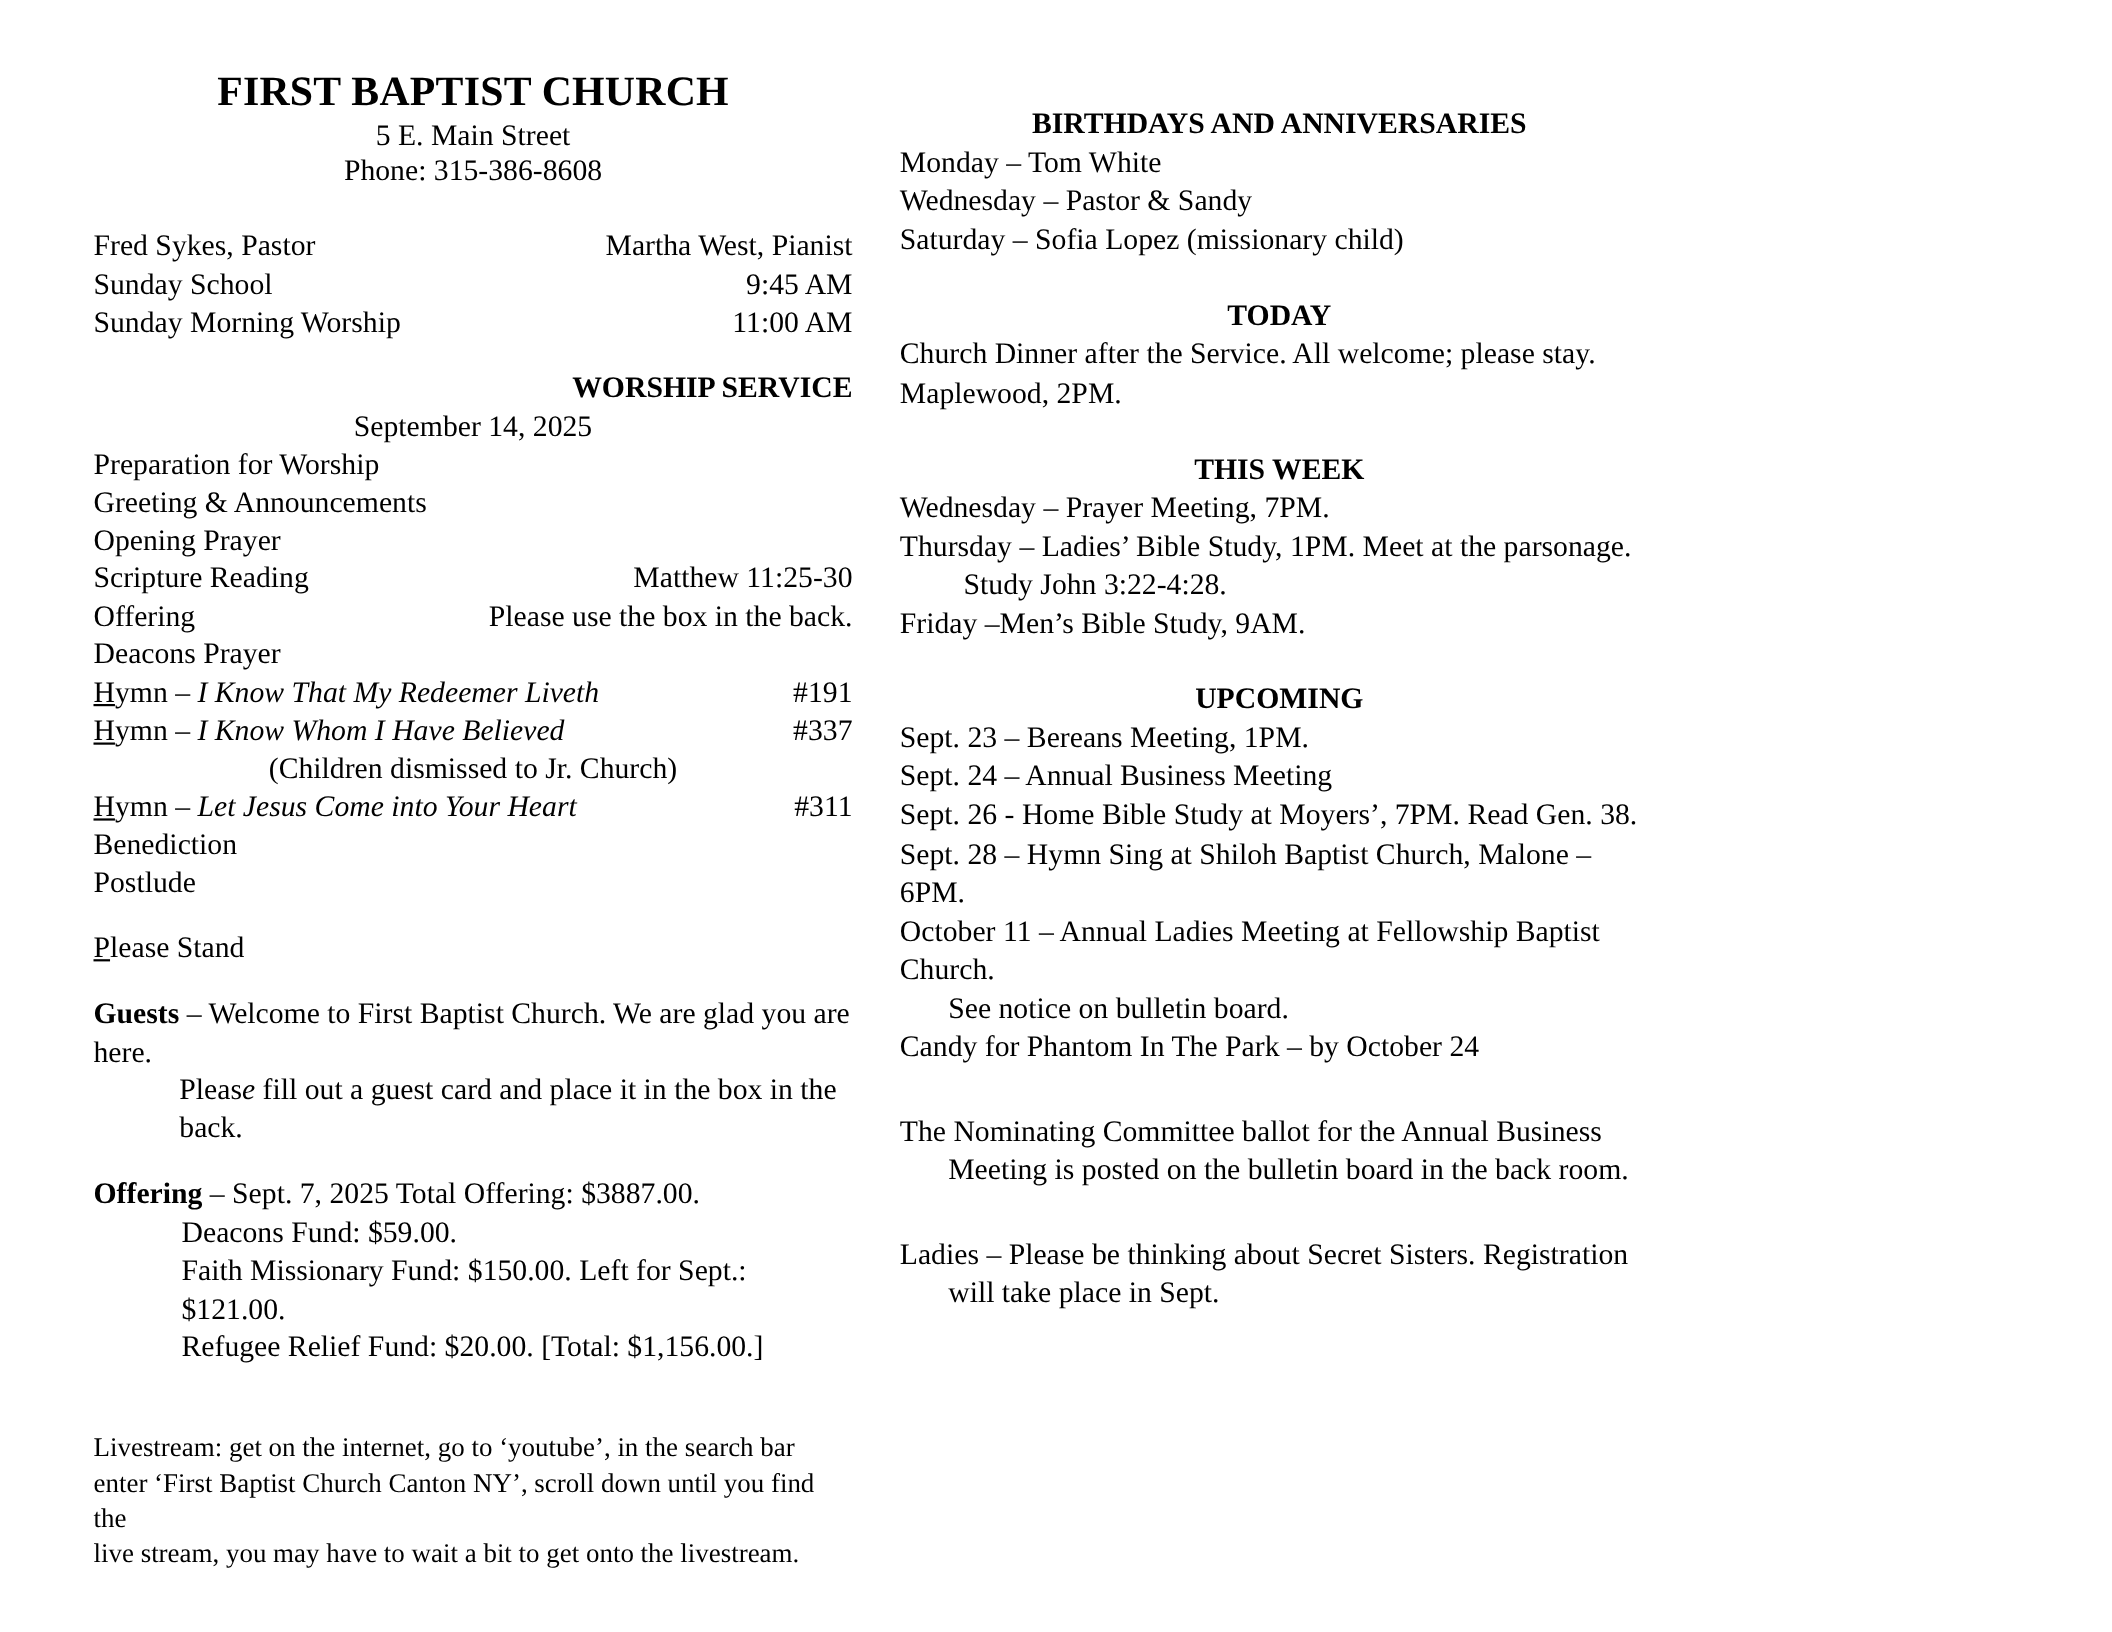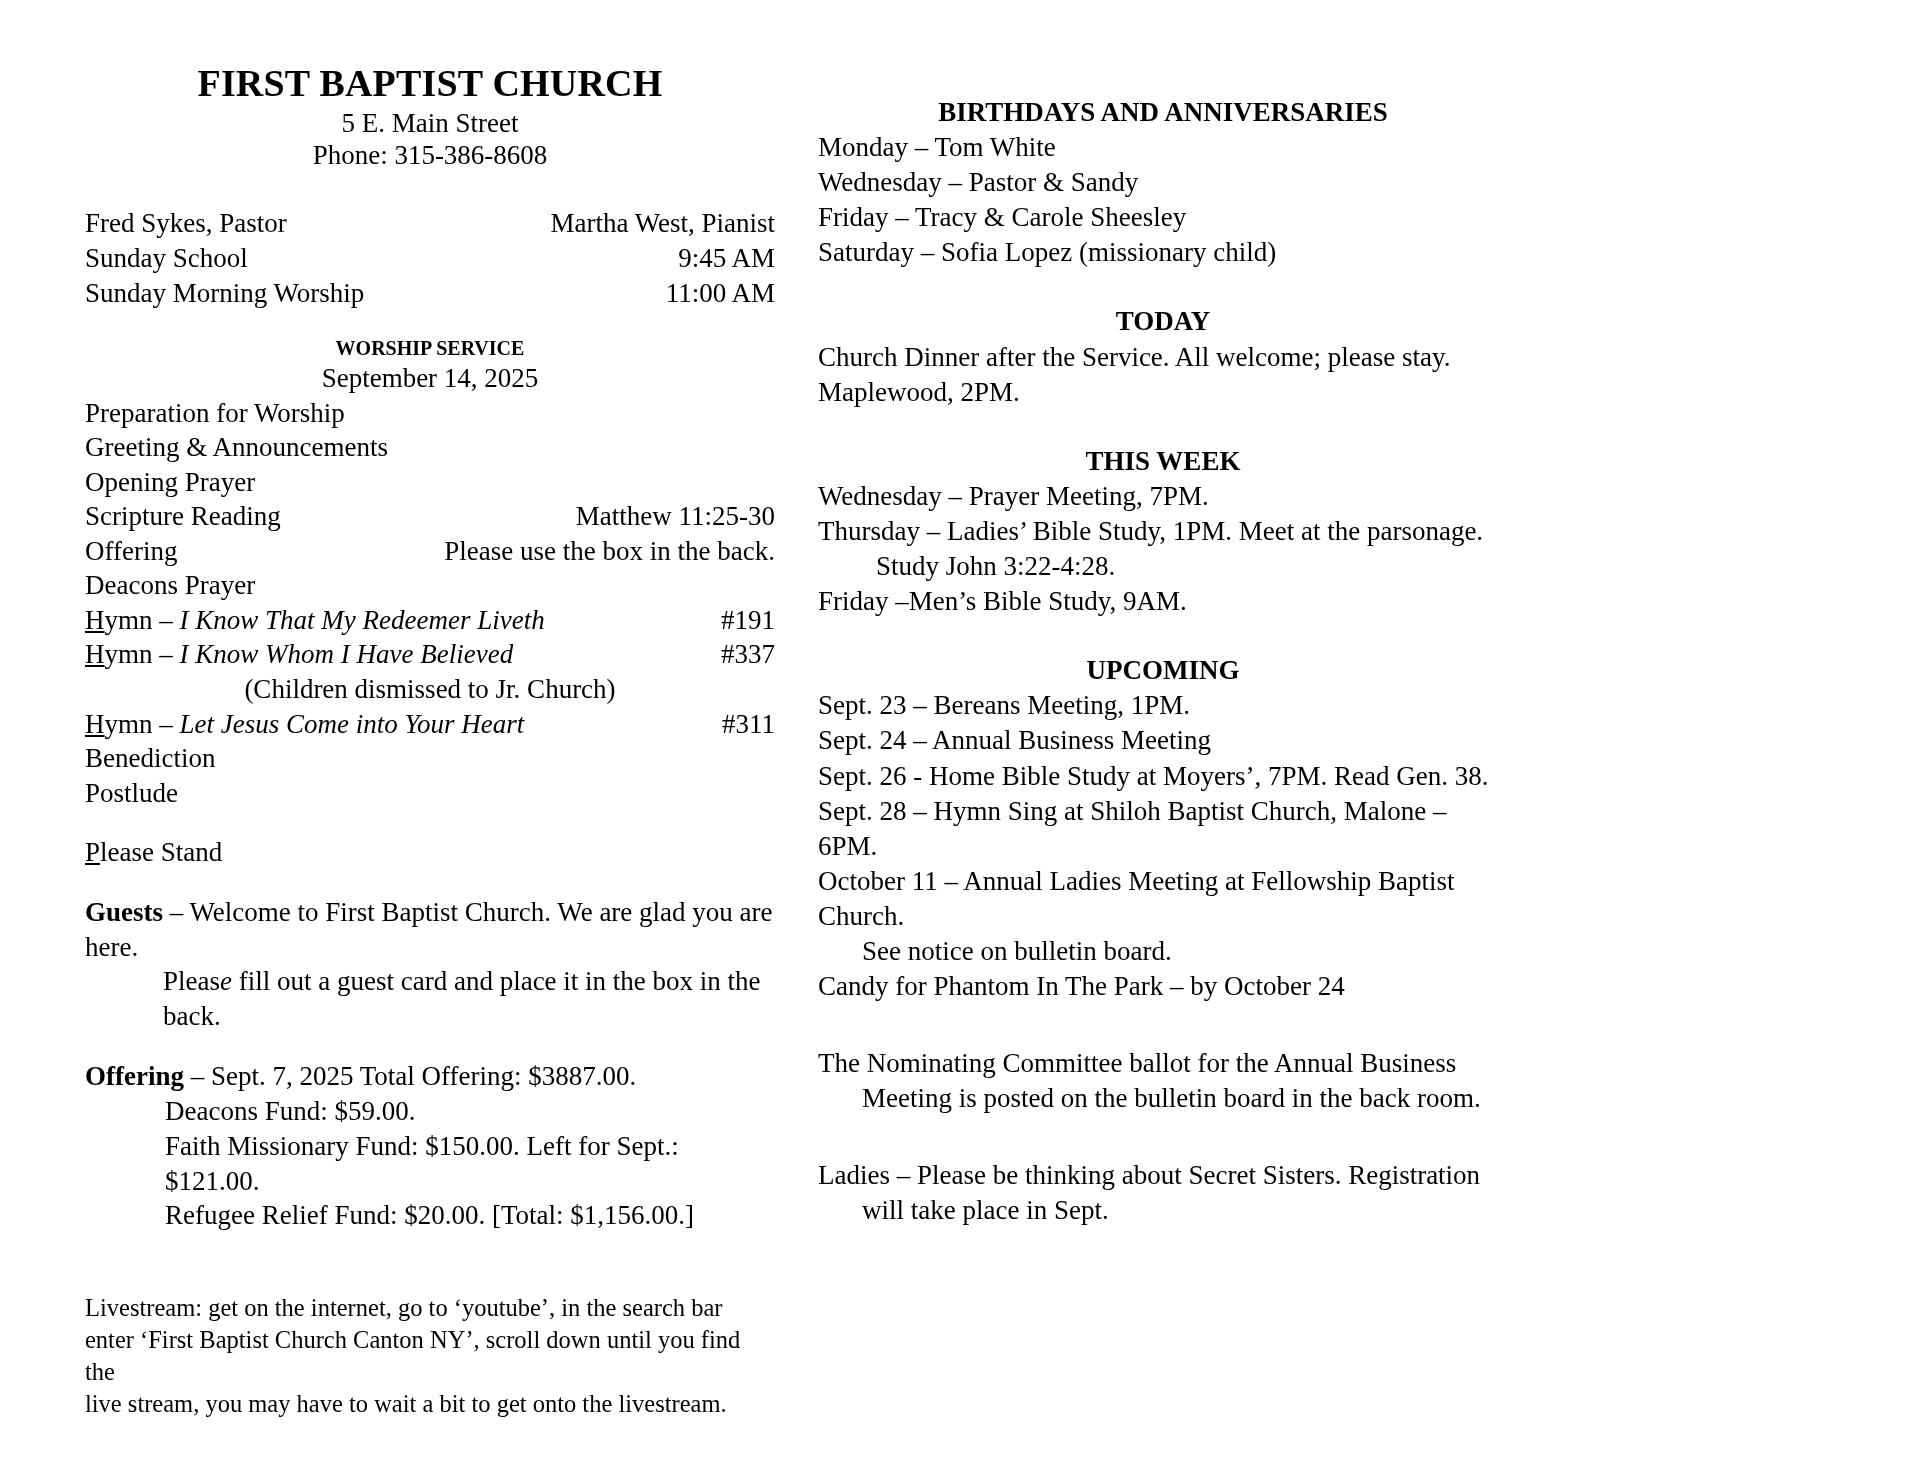--- a/index.html
+++ b/index.html
@@ -63,23 +63,23 @@
   }
   .row .left-cell { text-align: left; }
   .row .right-cell { text-align: left; }
 
   .plain-line {
     font-size: 27px;
     line-height: 1.28;
   }
 
   .section-head {
-    text-align: center;
+    text-align: right;
     font-weight: bold;
-    font-size: 20px;
+    font-size: 27px;
     line-height: 1.3;
     margin: 0;
   }
   .section-sub {
     text-align: center;
     font-size: 27px;
     line-height: 1.28;
     margin: 0;
   }
   .center-line {
@@ -217,21 +217,20 @@
     <div class="small-para">enter ‘First Baptist Church Canton NY’, scroll down until you find the</div>
     <div class="small-para">live stream, you may have to wait a bit to get onto the livestream.</div>
 
   </div>
 
   <div class="col-right">
 
     <div class="rhead">BIRTHDAYS AND ANNIVERSARIES</div>
     <div class="rline">Monday – Tom White</div>
     <div class="rline">Wednesday – Pastor &amp; Sandy</div>
-    <div class="rline">Friday – Tracy &amp; Carole Sheesley</div>
     <div class="rline">Saturday – Sofia Lopez (missionary child)</div>
 
     <div class="spacer-lg"></div>
 
     <div class="rhead">TODAY</div>
     <div class="rline">Church Dinner after the Service. All welcome; please stay.</div>
     <div class="rline">Maplewood, 2PM.</div>
 
     <div class="spacer-lg"></div>
 

